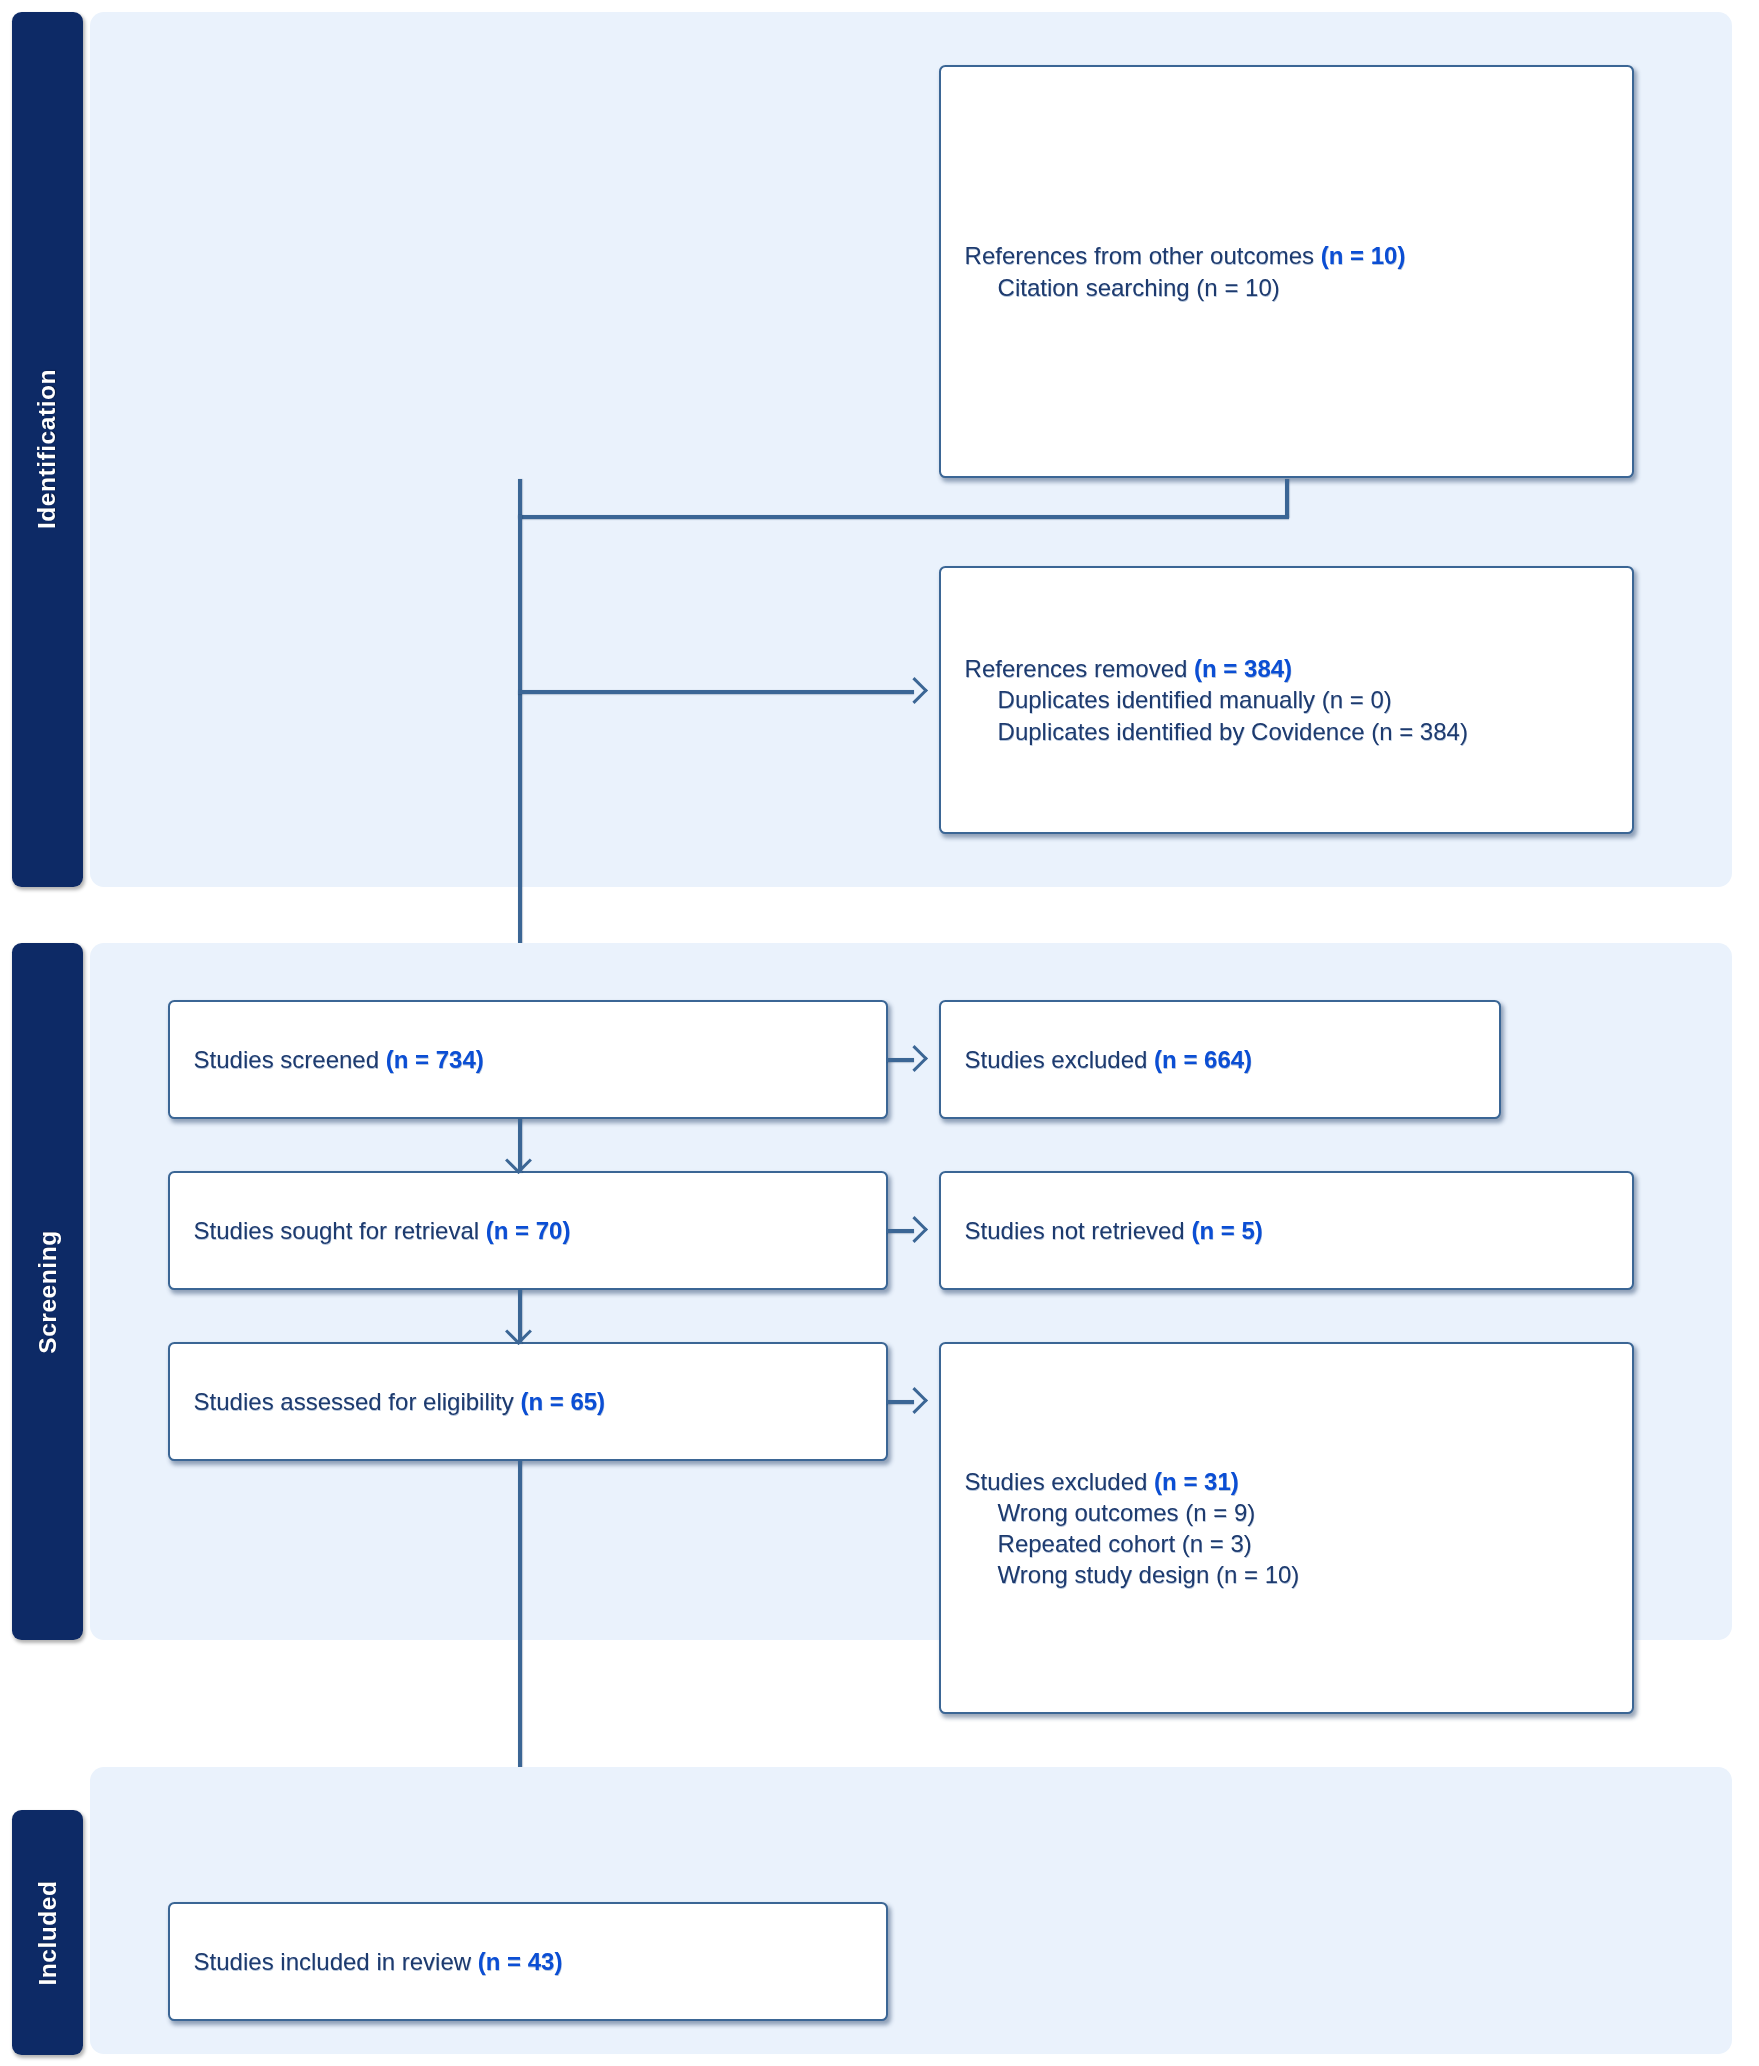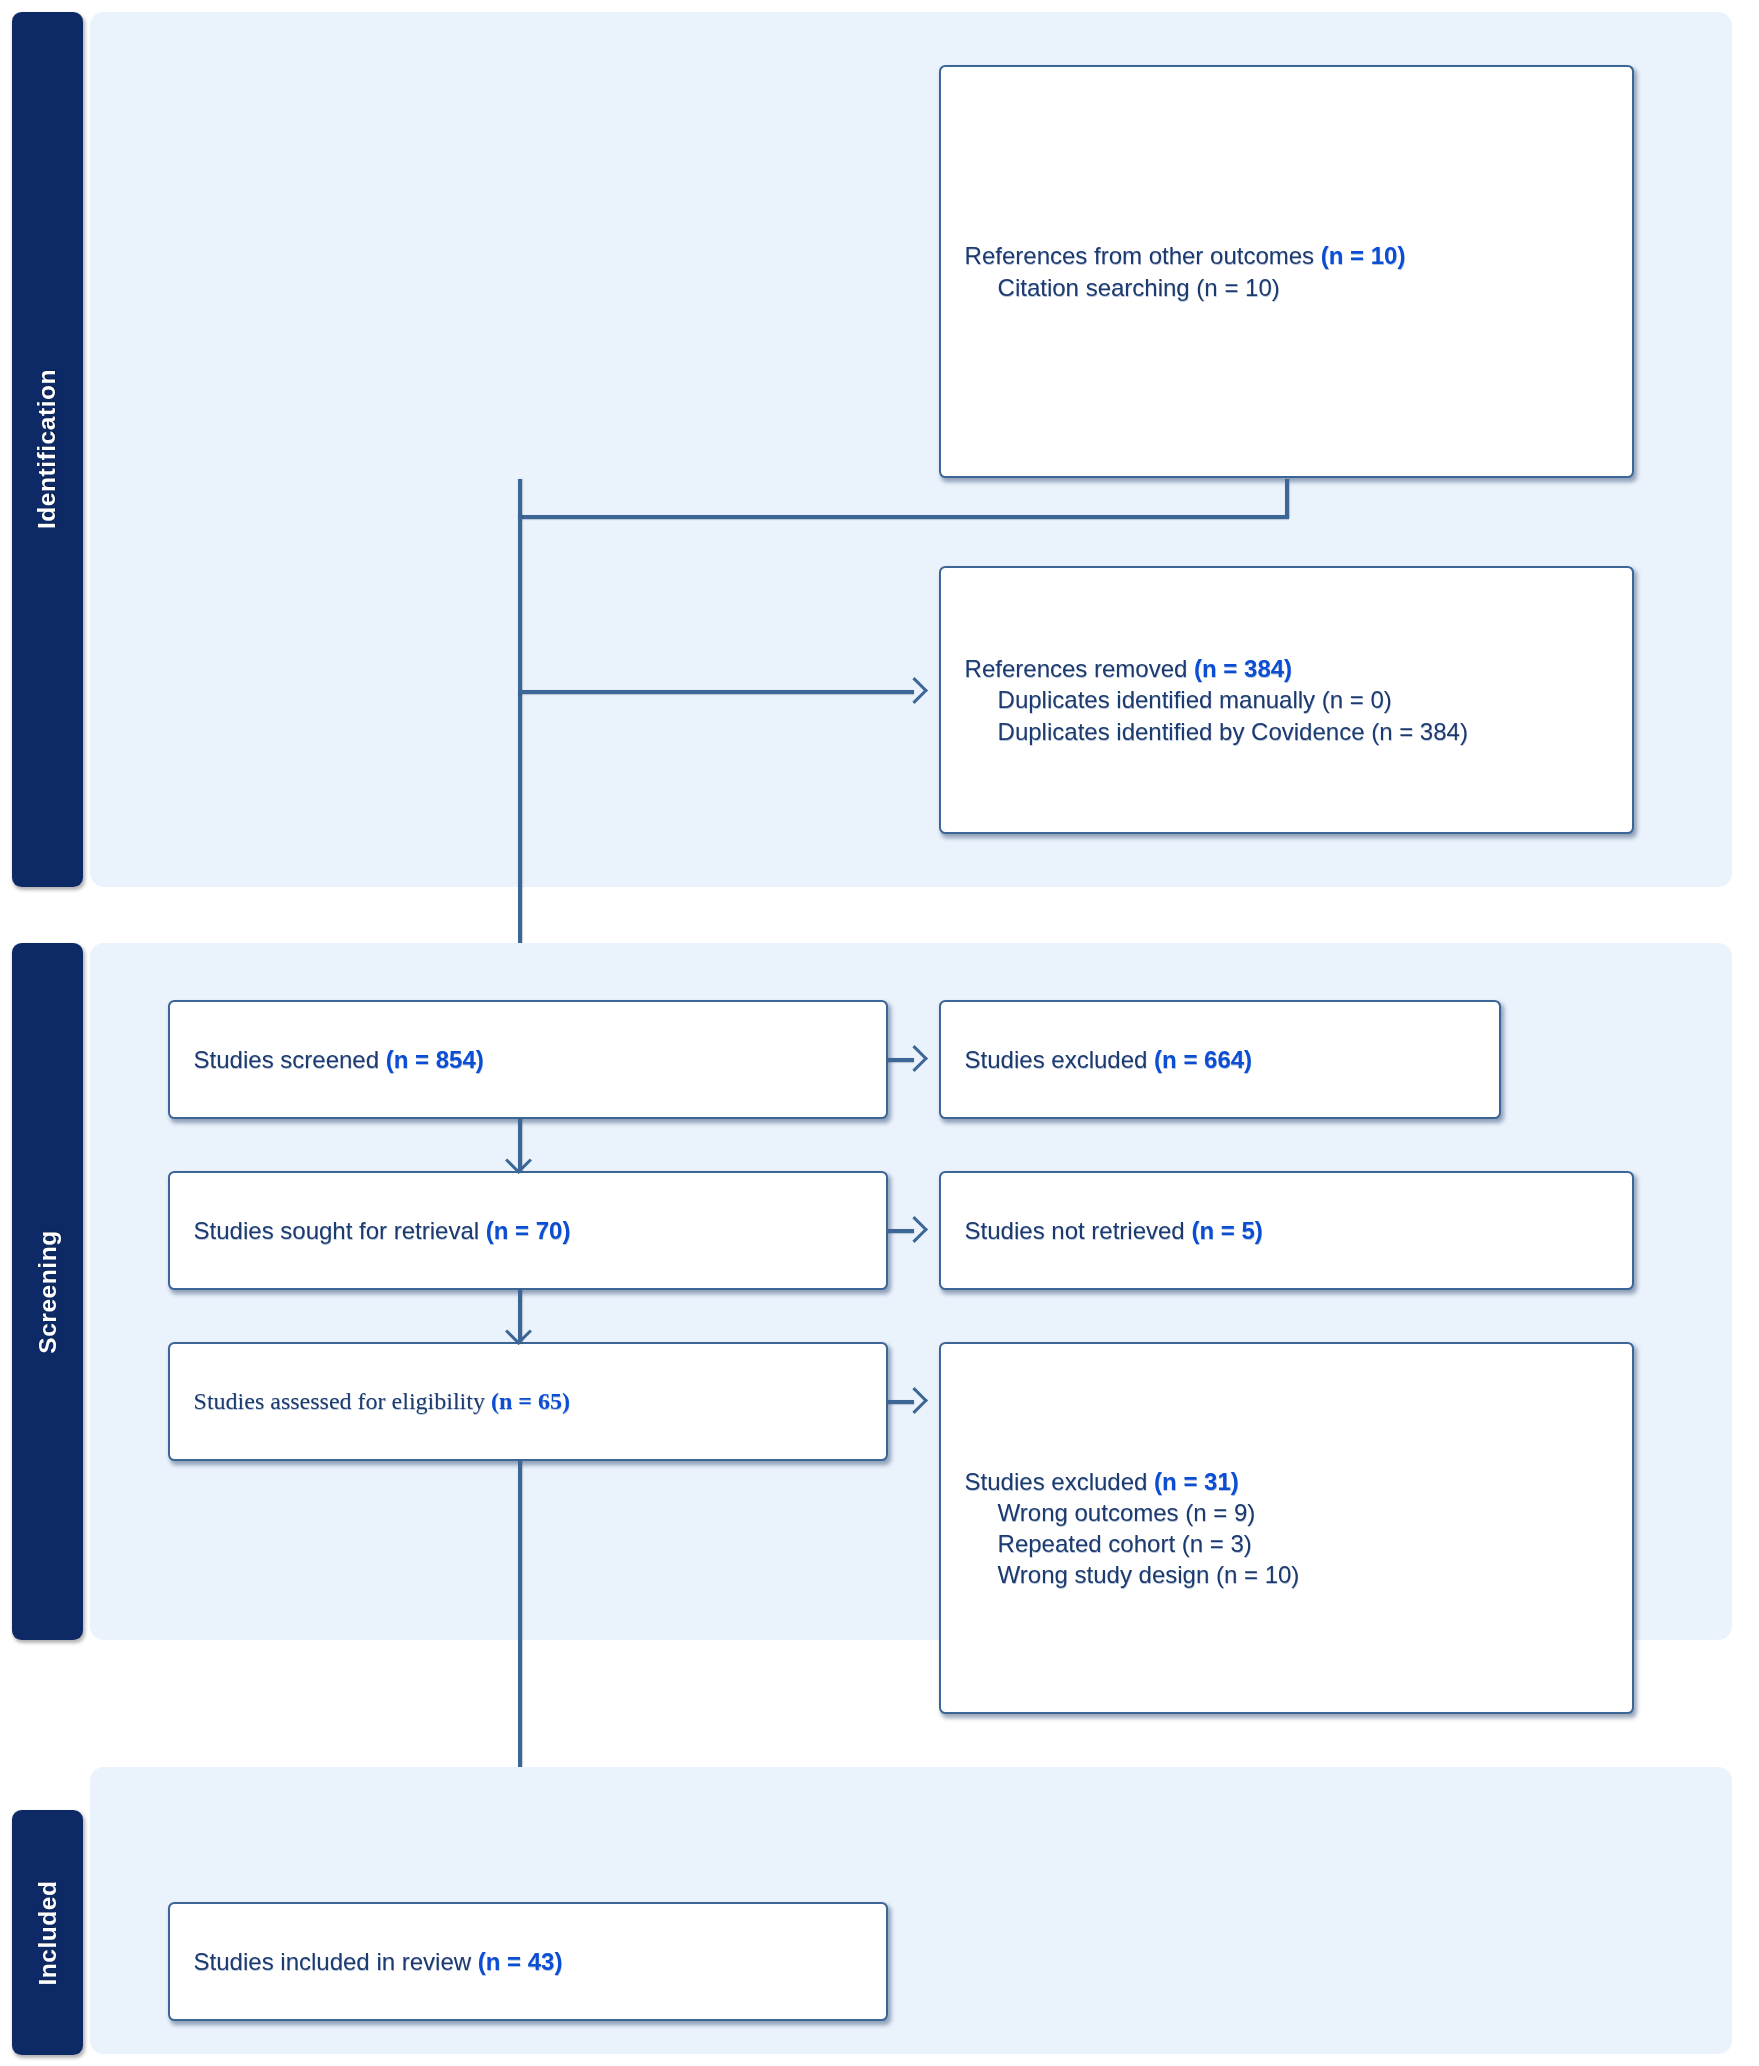--- a/index.html
+++ b/index.html
@@ -142,21 +142,21 @@
   <div class="chev down" style="left:509px; top:985px;"></div>
 
   <div class="panel" style="left:90px; top:943px; width:1642px; height:697px;"></div>
 
   <div class="sidebar" style="left:11.8px; top:943px; width:71px; height:697px;">
     <span class="vlabel">Screening</span>
   </div>
 
   <div class="box" style="left:168px; top:1000px; width:720px; height:119px;">
     <div class="lines">
-      <div class="ln head"><span>Studies screened </span><span class="nval">(n = 854)</span></div>
+      <div class="ln head"><span>Studies screened </span><span class="nval">(n = 734)</span></div>
     </div>
   </div>
 
   <div class="box" style="left:939px; top:1000px; width:562px; height:119px;">
     <div class="lines">
       <div class="ln head"><span>Studies excluded </span><span class="nval">(n = 664)</span></div>
     </div>
   </div>
 
   <div class="box" style="left:168px; top:1171px; width:720px; height:119px;">
@@ -164,21 +164,21 @@
       <div class="ln head"><span>Studies sought for retrieval </span><span class="nval">(n = 70)</span></div>
     </div>
   </div>
 
   <div class="box" style="left:939px; top:1171px; width:695px; height:119px;">
     <div class="lines">
       <div class="ln head"><span>Studies not retrieved </span><span class="nval">(n = 5)</span></div>
     </div>
   </div>
 
-  <div class="box" style="left:168px; top:1342px; width:720px; height:119px;font-family:Liberation Serif, serif;">
+  <div class="box" style="left:168px; top:1342px; width:720px; height:119px;">
     <div class="lines">
       <div class="ln head"><span>Studies assessed for eligibility </span><span class="nval">(n = 65)</span></div>
     </div>
   </div>
 
   <div class="box" style="left:939px; top:1342px; width:695px; height:372px;">
     <div class="lines">
       <div class="ln head"><span>Studies excluded </span><span class="nval">(n = 31)</span></div>
       <div class="ln sub">Wrong outcomes (n = 9)</div>
       <div class="ln sub">Repeated cohort (n = 3)</div>

